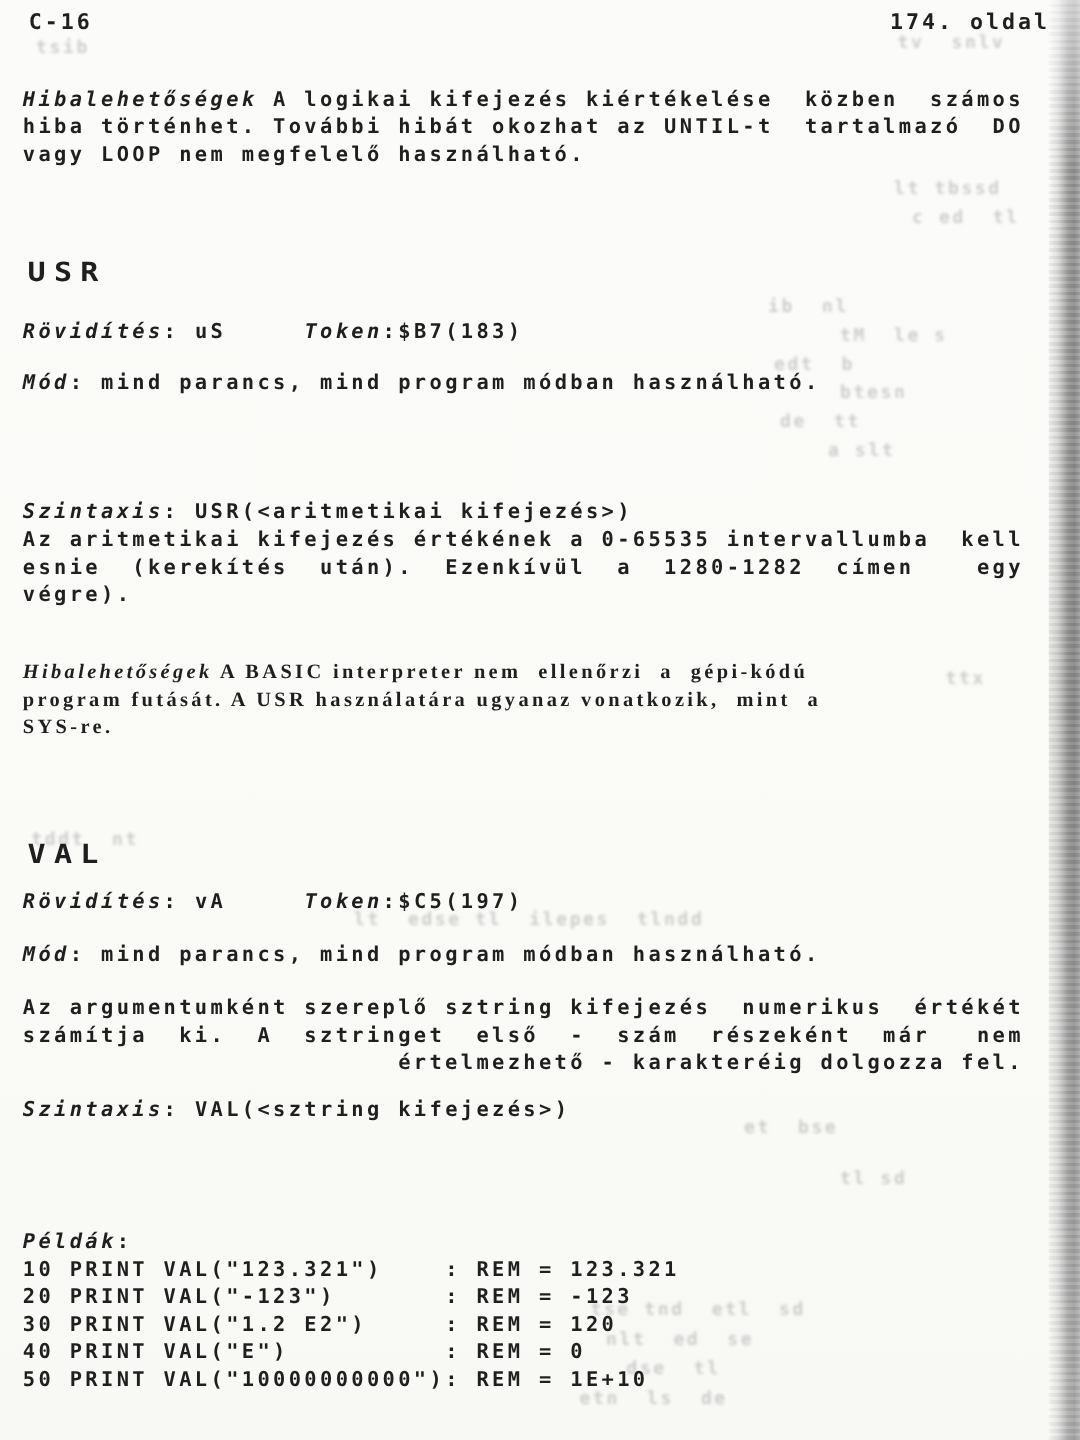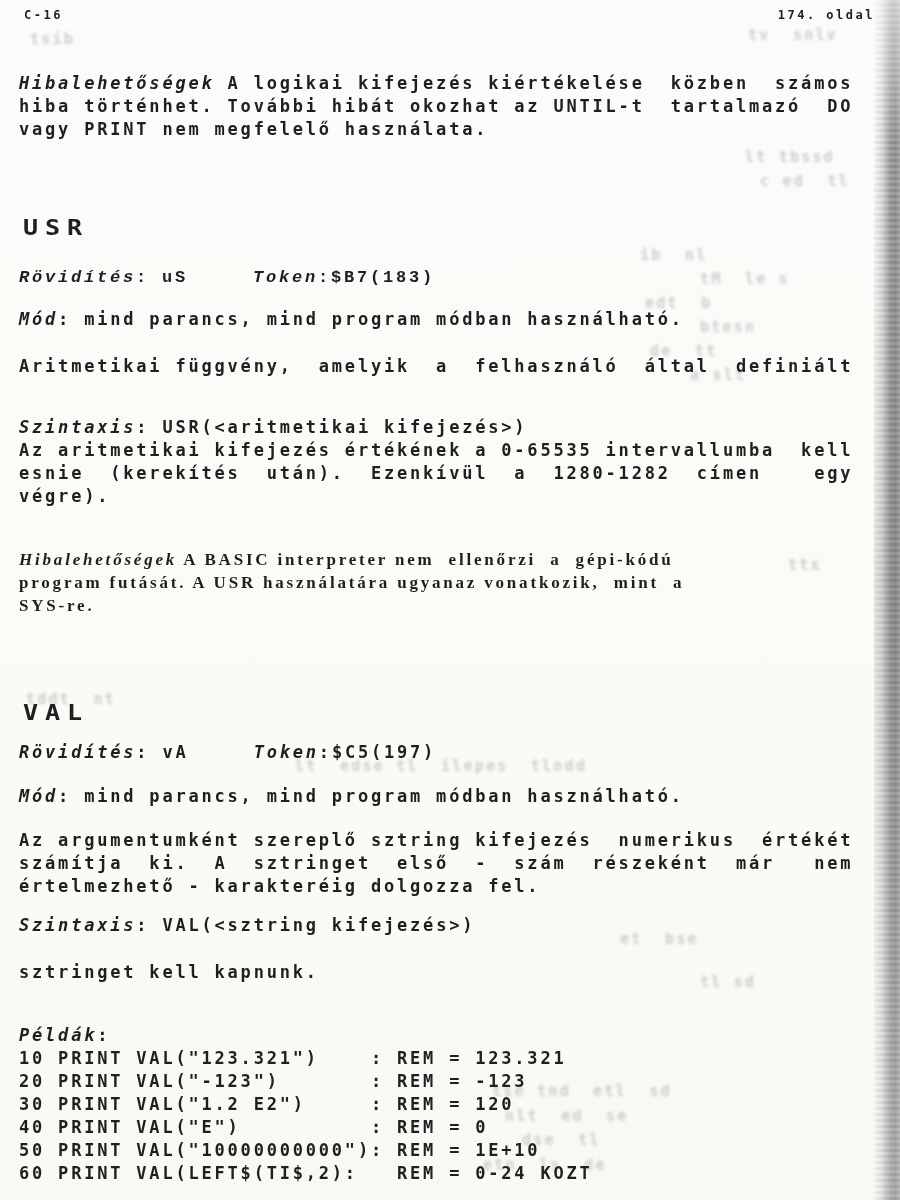--- a/index.html
+++ b/index.html
@@ -8,21 +8,21 @@
     width:900px; height:1200px;
     background:linear-gradient(180deg,#fbfbf9 0%,#fafaf7 60%,#f8f8f5 100%);
     overflow:hidden;
     font-family:"DejaVu Sans Mono", monospace;
     font-weight:bold;
     color:#1f1f1f;
   }
   .hdr {
     position:absolute; top:8px; left:24px; right:25px;
     display:flex; justify-content:space-between;
-    font-size:12px; letter-spacing:2.5px; white-space:pre;
+    font-size:18px; letter-spacing:2.5px; white-space:pre;
   }
   .block { position:absolute; left:19px; }
   .line {
     white-space:pre;
     font-size:17px;
     line-height:23px;
     letter-spacing:2.8px;
   }
   .line i { font-style:italic; }
   .cmd-title {
@@ -76,35 +76,34 @@
   <div class="ghost" style="top:1156px;left:483px;">etn  ls  de</div>
 
   <div class="hdr">
     <span>C-16</span>
     <span>174. oldal</span>
   </div>
 
   <div class="block" style="top:72px;">
     <div class="line"><i>Hibalehetőségek</i><span> A logikai kifejezés kiértékelése  közben  számos</span></div>
     <div class="line">hiba történhet. További hibát okozhat az UNTIL-t  tartalmazó  DO</div>
-    <div class="line">vagy PRINT nem megfelelő használata.</div>
+    <div class="line">vagy LOOP nem megfelelő használható.</div>
   </div>
 
   <div class="cmd-title" style="top:216px;">USR</div>
 
-  <div class="block" style="top:266px;font-family:Liberation Mono, monospace;">
+  <div class="block" style="top:266px;">
     <div class="line"><i>Rövidítés</i><span>: uS     </span><i>Token</i><span>:$B7(183)</span></div>
   </div>
 
   <div class="block" style="top:308px;">
     <div class="line"><i>Mód</i><span>: mind parancs, mind program módban használható.</span></div>
   </div>
 
   <div class="block" style="top:355px;">
-    <div class="line">Aritmetikai függvény,  amelyik  a  felhasználó  által  definiált</div>
   </div>
 
   <div class="block" style="top:416px;">
     <div class="line"><i>Szintaxis</i><span>: USR(&lt;aritmetikai kifejezés&gt;)</span></div>
     <div class="line">Az aritmetikai kifejezés értékének a 0-65535 intervallumba  kell</div>
     <div class="line">esnie  (kerekítés  után).  Ezenkívül  a  1280-1282  címen    egy</div>
     <div class="line">végre).</div>
   </div>
 
   <div class="block" style="top:548px;font-family:Liberation Serif, serif;">
@@ -116,42 +115,40 @@
   <div class="cmd-title" style="top:701px;">VAL</div>
 
   <div class="block" style="top:741px;">
     <div class="line"><i>Rövidítés</i><span>: vA     </span><i>Token</i><span>:$C5(197)</span></div>
   </div>
 
   <div class="block" style="top:785px;">
     <div class="line"><i>Mód</i><span>: mind parancs, mind program módban használható.</span></div>
   </div>
 
-  <div class="block" style="top:829px;">
+  <div class="block" style="top:829px;text-align:right;">
     <div class="line">Az argumentumként szereplő sztring kifejezés  numerikus  értékét</div>
     <div class="line">számítja  ki.  A  sztringet  első  -  szám  részeként  már   nem</div>
     <div class="line">értelmezhető - karakteréig dolgozza fel.</div>
   </div>
 
   <div class="block" style="top:914px;">
     <div class="line"><i>Szintaxis</i><span>: VAL(&lt;sztring kifejezés&gt;)</span></div>
   </div>
 
   <div class="block" style="top:961px;">
-    <div class="line">sztringet kell kapnunk.</div>
   </div>
 
   <div class="block" style="top:1024px;">
     <div class="line"><i>Példák</i><span>:</span></div>
   </div>
 
   <div class="block" style="top:1047px;">
     <div class="line">10 PRINT VAL("123.321")    : REM = 123.321</div>
     <div class="line">20 PRINT VAL("-123")       : REM = -123</div>
     <div class="line">30 PRINT VAL("1.2 E2")     : REM = 120</div>
     <div class="line">40 PRINT VAL("E")          : REM = 0</div>
     <div class="line">50 PRINT VAL("10000000000"): REM = 1E+10</div>
-    <div class="line">60 PRINT VAL(LEFT$(TI$,2):   REM = 0-24 KOZT</div>
   </div>
 
   <div class="scan-edge"></div>
 
 </div>
 
 </body></html>

